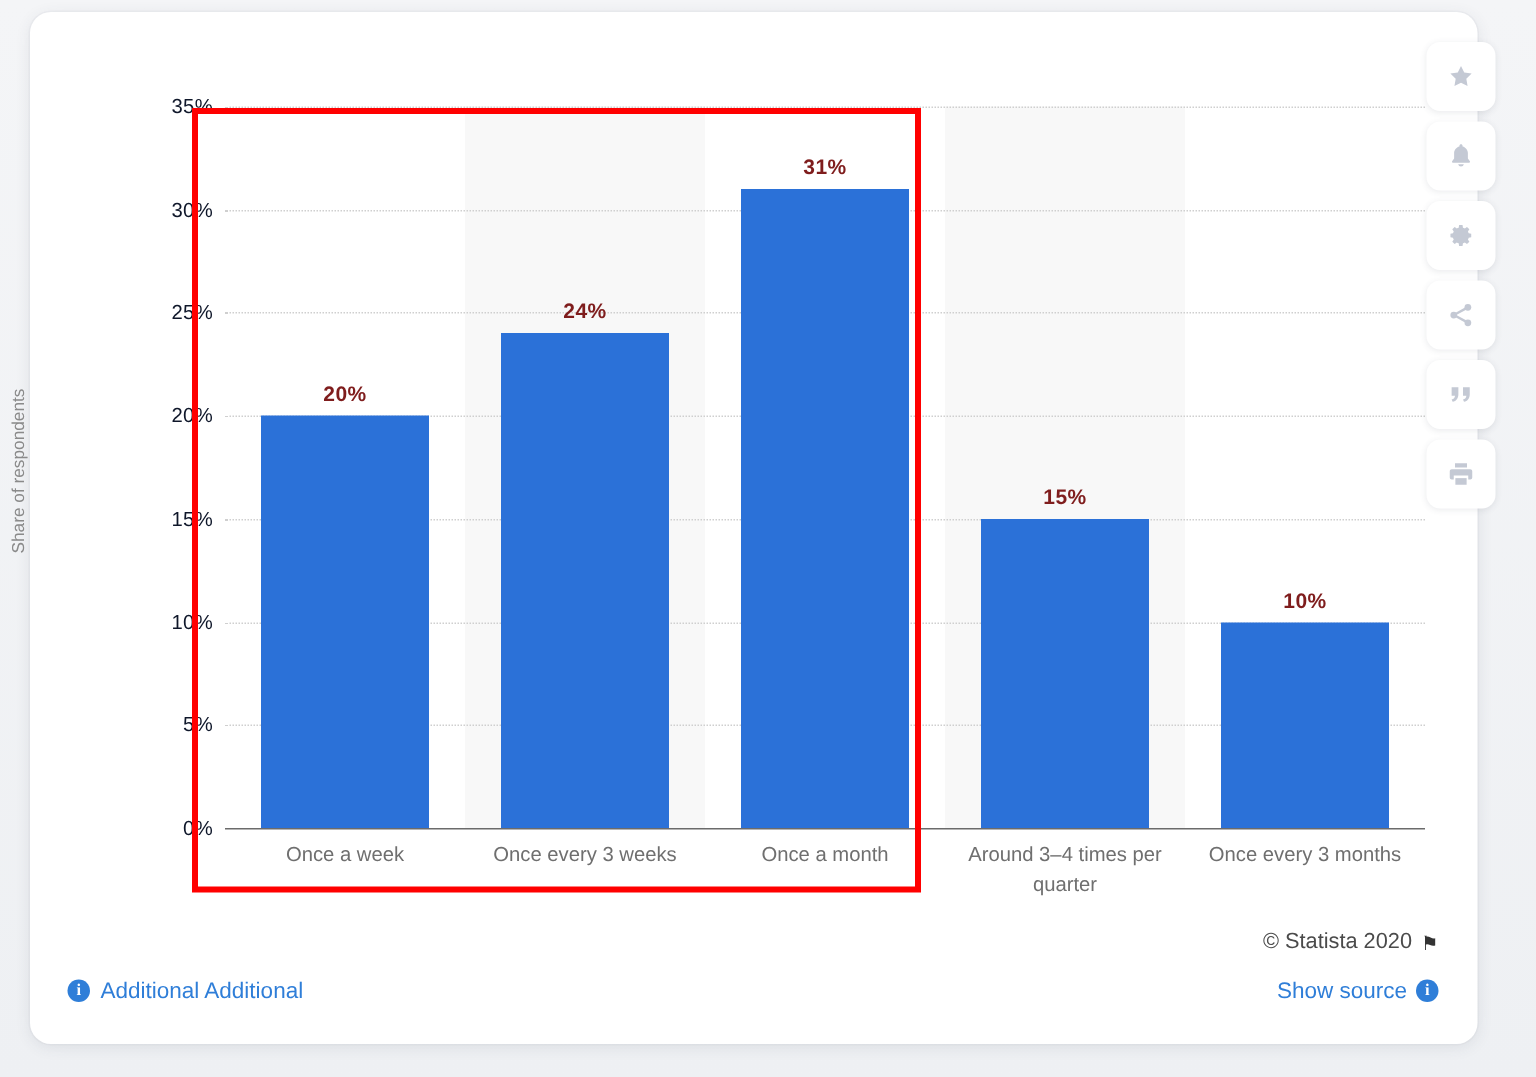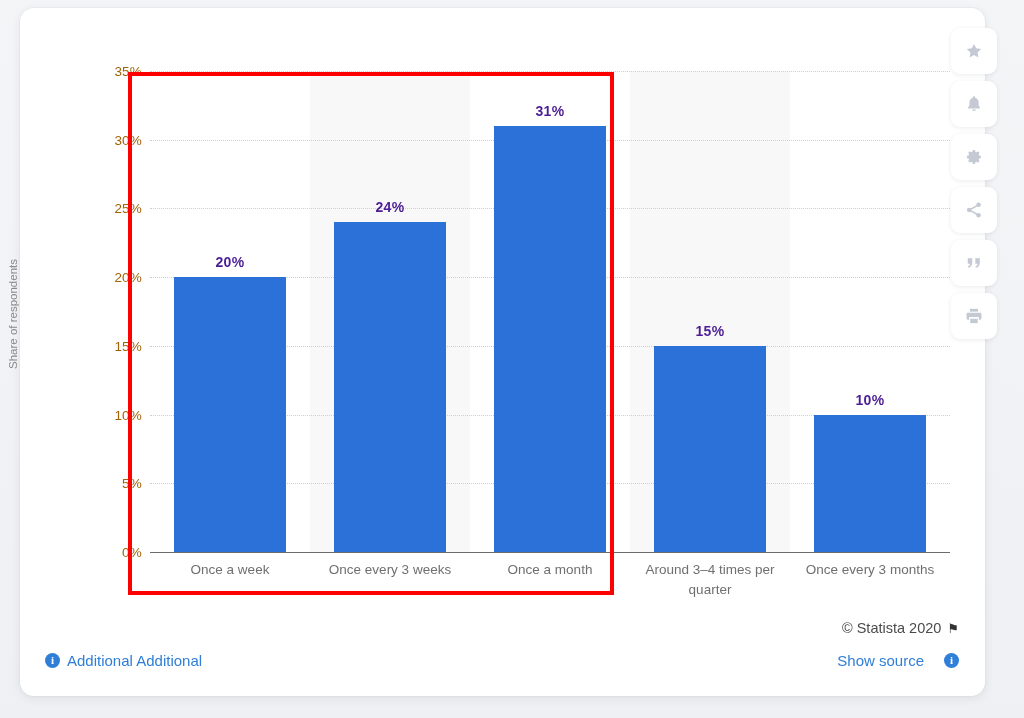--- a/index.html
+++ b/index.html
@@ -74,21 +74,21 @@
     border-top: 1.5px solid #6b6b6b;
   }
 
   
   .ytick {
     position: absolute;
     right: 0;
     width: 48px;
     text-align: right;
     font-size: 13.5px;
-    color: #a16207;
+    color: #0f172a;
     transform: translateY(-50%);
     letter-spacing: .2px;
   }
   #yticks {
     position: absolute;
     left: 70px;
     top: 0;
     width: 52px;
     height: 600px;
   }
@@ -108,21 +108,21 @@
   .bar {
     position: absolute;
     bottom: 0;
     background: #2b71d8;
   }
   .barvalue {
     position: absolute;
     text-align: center;
     font-size: 14px;
     font-weight: bold;
-    color: #4c1d95;
+    color: #7f1d1d;
     transform: translateY(-100%);
     letter-spacing: .3px;
   }
 
   
   .xtick {
     position: absolute;
     top: 552px;
     text-align: center;
     font-size: 13.5px;
@@ -200,21 +200,21 @@
     cursor: pointer;
   }
   #showsrc {
     position: absolute;
     right: 26px;
     top: 44px;
     font-size: 15px;
     color: #2f7ed8;
     display: flex;
     align-items: center;
-    gap: 20px;
+    gap: 6px;
     cursor: pointer;
   }
   .info-dot {
     width: 15px; height: 15px;
     border-radius: 50%;
     background: #2f7ed8;
     color: #fff;
     font-size: 11px;
     font-weight: bold;
     line-height: 15px;

